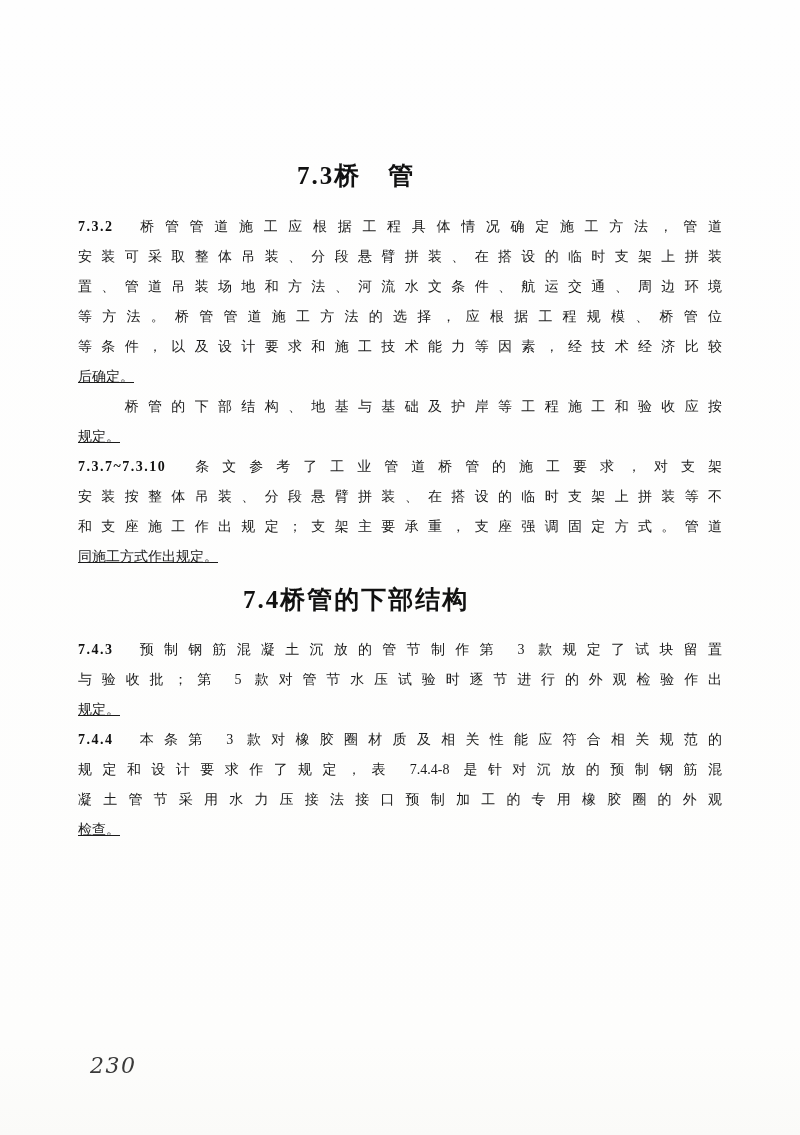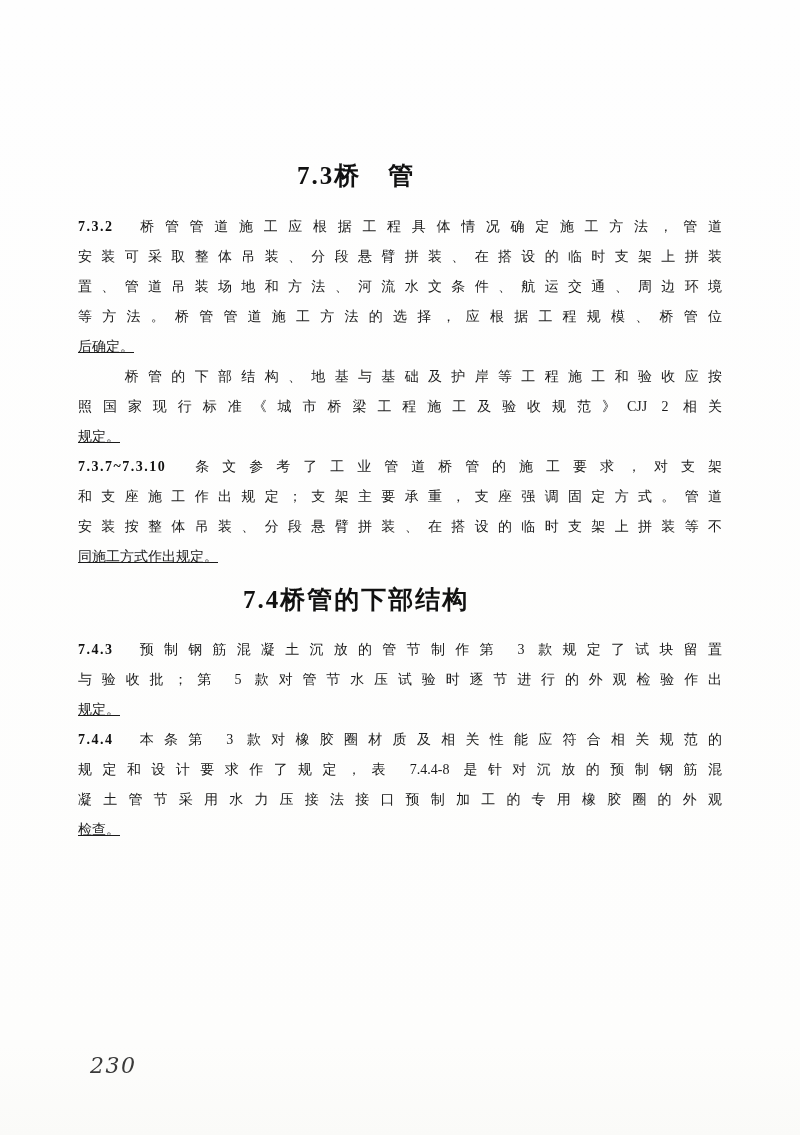--- a/index.html
+++ b/index.html
@@ -81,34 +81,34 @@
   <h2 class="sec-heading"><span class="sec-num">7.3</span><span class="sec-title">桥　管</span></h2>
 
   <div class="body-line"><b class="clause-num">7.3.2</b><span class="line-text">桥管管道施工应根据工程具体情况确定施工方法，管道</span></div>
 
   <div class="body-line"><span class="line-text">安装可采取整体吊装、分段悬臂拼装、在搭设的临时支架上拼装</span></div>
 
   <div class="body-line"><span class="line-text">置、管道吊装场地和方法、河流水文条件、航运交通、周边环境</span></div>
 
   <div class="body-line"><span class="line-text">等方法。桥管管道施工方法的选择，应根据工程规模、桥管位</span></div>
 
+  <div class="body-line"><span class="line-text">等条件，以及设计要求和施工技术能力等因素，经技术经济比较</span></div>
 
   <div class="body-line para-end"><span class="line-text">后确定。</span></div>
 
   <div class="body-line"><span class="line-text">　　桥管的下部结构、地基与基础及护岸等工程施工和验收应按</span></div>
 
-  <div class="body-line"><span class="line-text">照国家现行标准《城市桥梁工程施工及验收规范》CJJ 2 相关</span></div>
 
   <div class="body-line para-end"><span class="line-text">规定。</span></div>
 
   <div class="body-line"><b class="clause-num">7.3.7~7.3.10</b><span class="line-text">条文参考了工业管道桥管的施工要求，对支架</span></div>
 
+  <div class="body-line"><span class="line-text">安装按整体吊装、分段悬臂拼装、在搭设的临时支架上拼装等不</span></div>
+
   <div class="body-line"><span class="line-text">和支座施工作出规定；支架主要承重，支座强调固定方式。管道</span></div>
-
-  <div class="body-line"><span class="line-text">安装按整体吊装、分段悬臂拼装、在搭设的临时支架上拼装等不</span></div>
 
   <div class="body-line para-end"><span class="line-text">同施工方式作出规定。</span></div>
 
   <h2 class="sec-heading"><span class="sec-num">7.4</span><span class="sec-title">桥管的下部结构</span></h2>
 
   <div class="body-line"><b class="clause-num">7.4.3</b><span class="line-text">预制钢筋混凝土沉放的管节制作第 3 款规定了试块留置</span></div>
 
   <div class="body-line"><span class="line-text">与验收批；第 5 款对管节水压试验时逐节进行的外观检验作出</span></div>
 
   <div class="body-line para-end"><span class="line-text">规定。</span></div>

